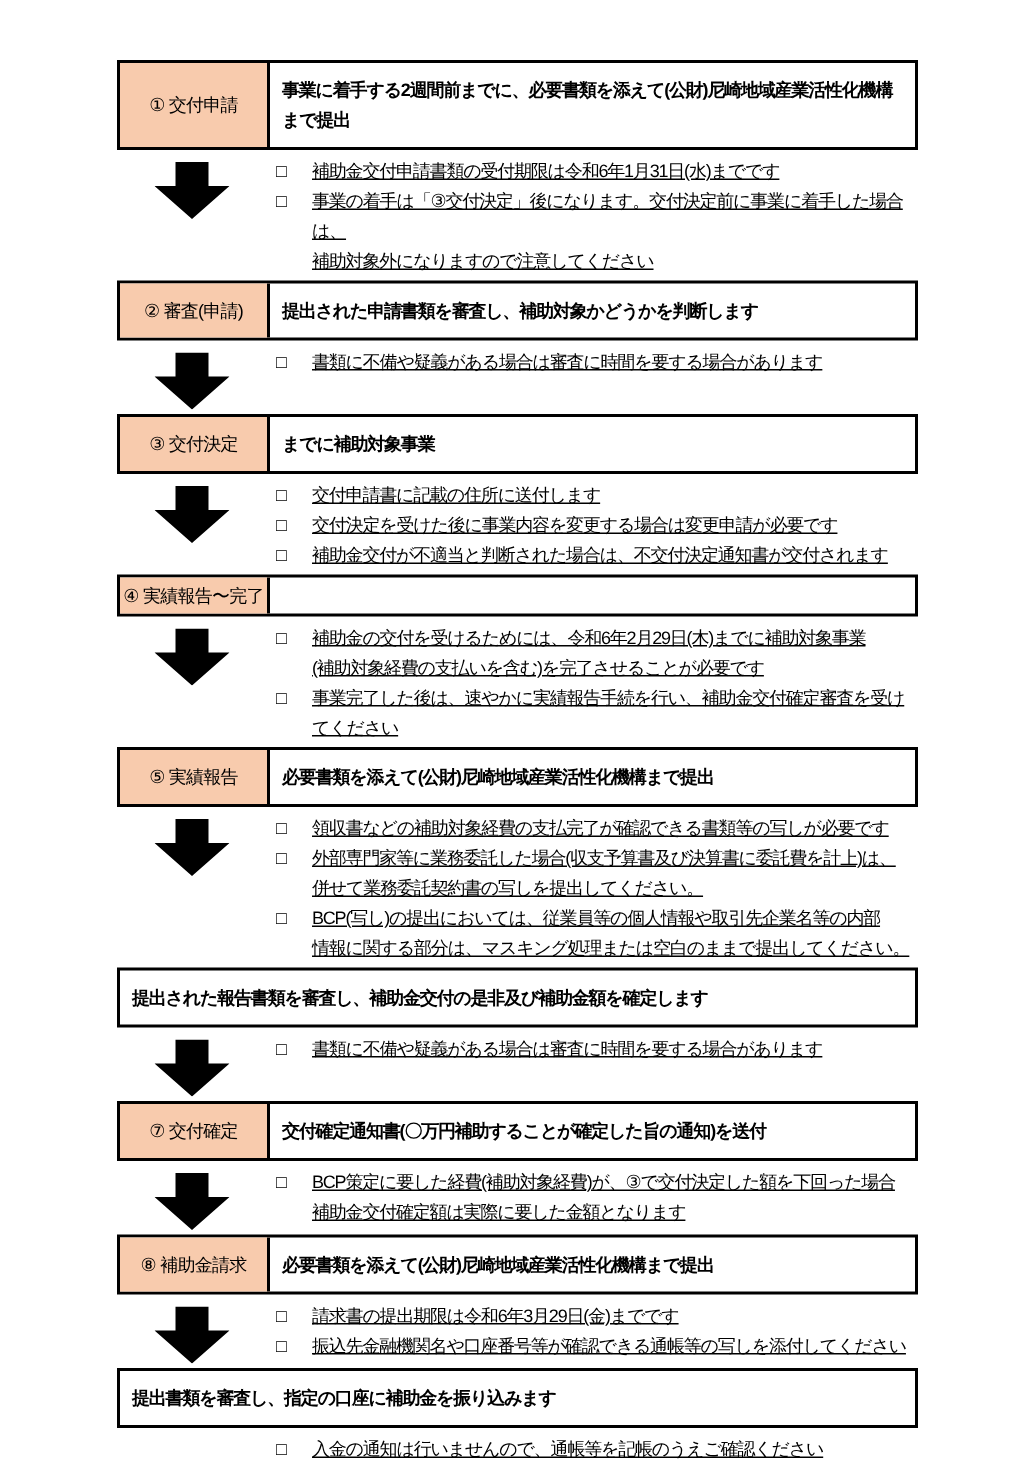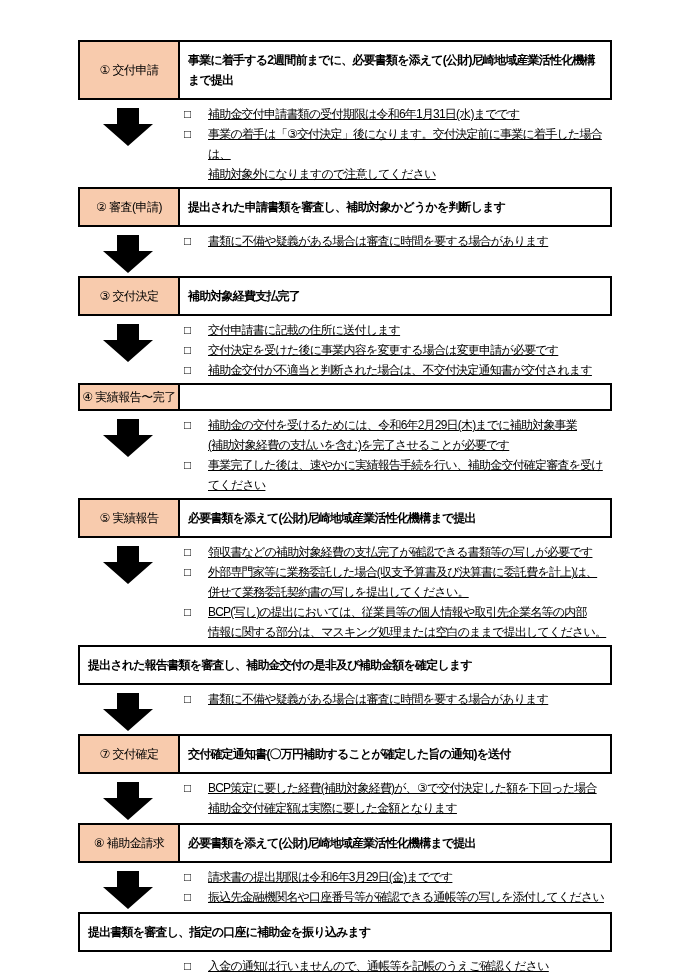--- a/index.html
+++ b/index.html
@@ -134,21 +134,21 @@
     <span class="cbx">□</span>
     <span class="note-text">書類に不備や疑義がある場合は審査に時間を要する場合があります</span>
   </li>
 </ul>
     </div>
   </section>
 
   <section class="step">
     <div class="step-row">
       <div class="step-label">③ 交付決定</div>
-      <div class="step-desc">補助対象経費支払完了</div>
+      <div class="step-desc">までに補助対象事業</div>
     </div>
     <div class="step-notes">
       <div class="arrow-col">
         <svg class="arrow" viewBox="0 0 50 38" xmlns="http://www.w3.org/2000/svg">
           <path d="M14 0 H36 V16 H50 L25 38 L0 16 H14 Z" fill="#000000"></path>
         </svg>
       </div>
       <ul class="notes">
   <li class="note">
     <span class="cbx">□</span>

